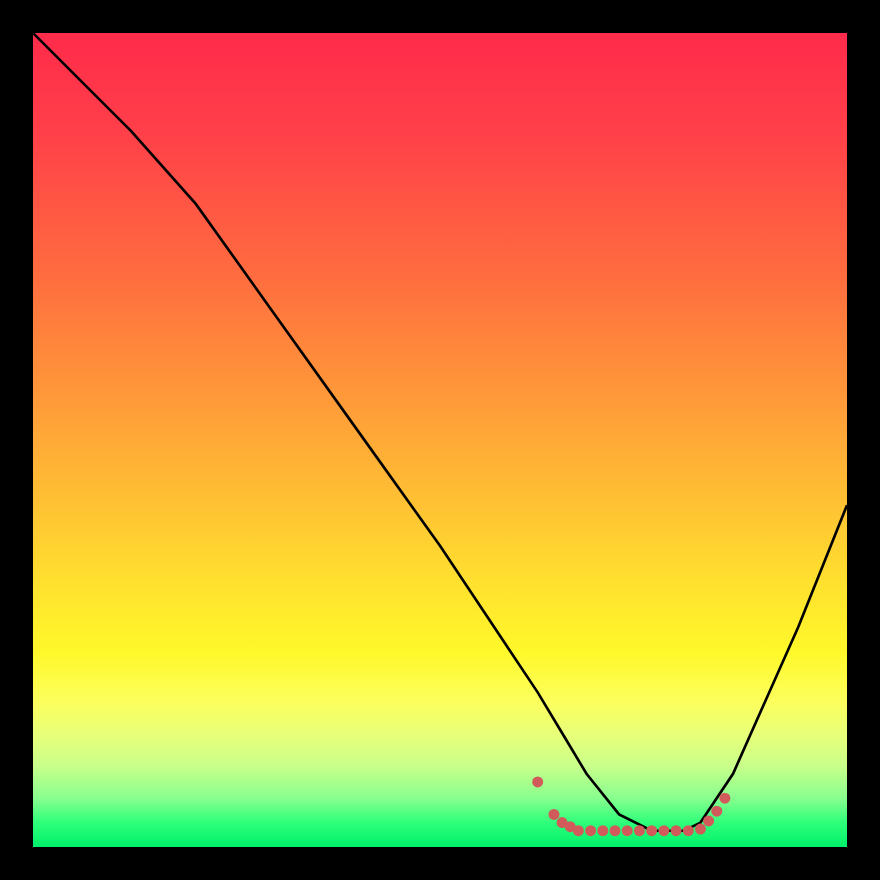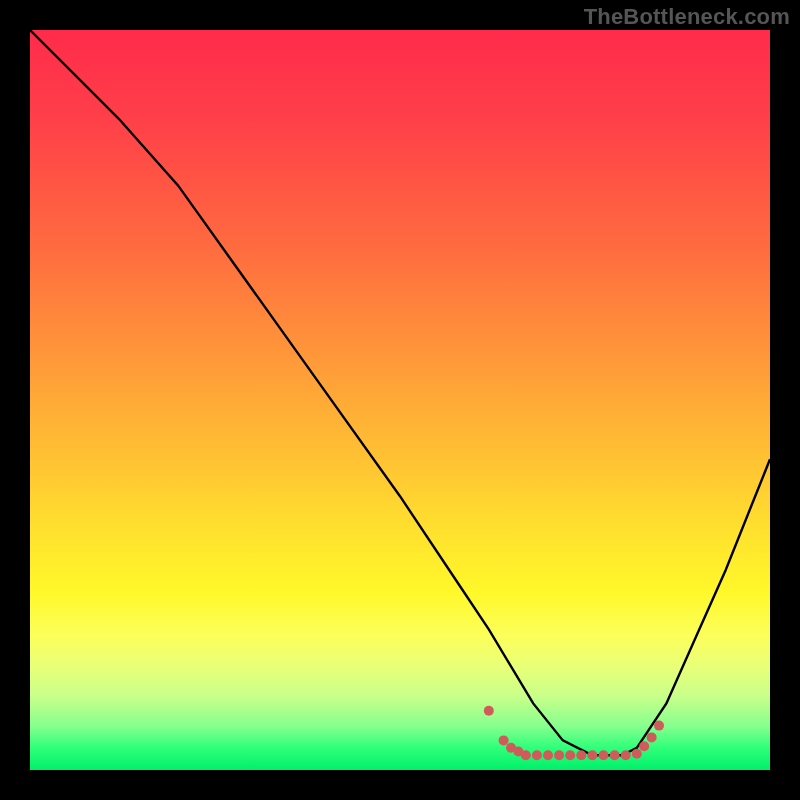--- a/index.html
+++ b/index.html
@@ -53,21 +53,20 @@
     font-size: 22px;
     font-weight: 600;
     letter-spacing: 0.2px;
     user-select: none;
   }
 </style>
 </head>
 <body>
 
 <div class="chart-wrap">
-  <div class="watermark">TheBottleneck.com</div>
 
   <div class="plot-area">
     <svg class="lines" viewBox="0 0 740 740" preserveAspectRatio="none">
       <g>
         <path id="curve-path" fill="none" stroke="#000" stroke-width="2.4" d="M0.0 0.0 L44.4 44.4 L88.8 88.8 L148.0 155.4 L222.0 259.0 L296.0 362.6 L370.0 466.2 L429.2 555.0 L458.8 599.4 L481.0 636.4 L503.2 673.4 L532.8 710.4 L562.4 725.2 L592.0 725.2 L606.8 717.8 L636.4 673.4 L666.0 606.8 L695.6 540.2 L740.0 429.2"></path>
       </g>
       <g id="marks-group">
           <circle cx="458.8" cy="680.8" r="5" fill="#d15b5b"></circle>
           <circle cx="473.6" cy="710.4" r="5" fill="#d15b5b"></circle>
           <circle cx="481.0" cy="717.8" r="5" fill="#d15b5b"></circle>

